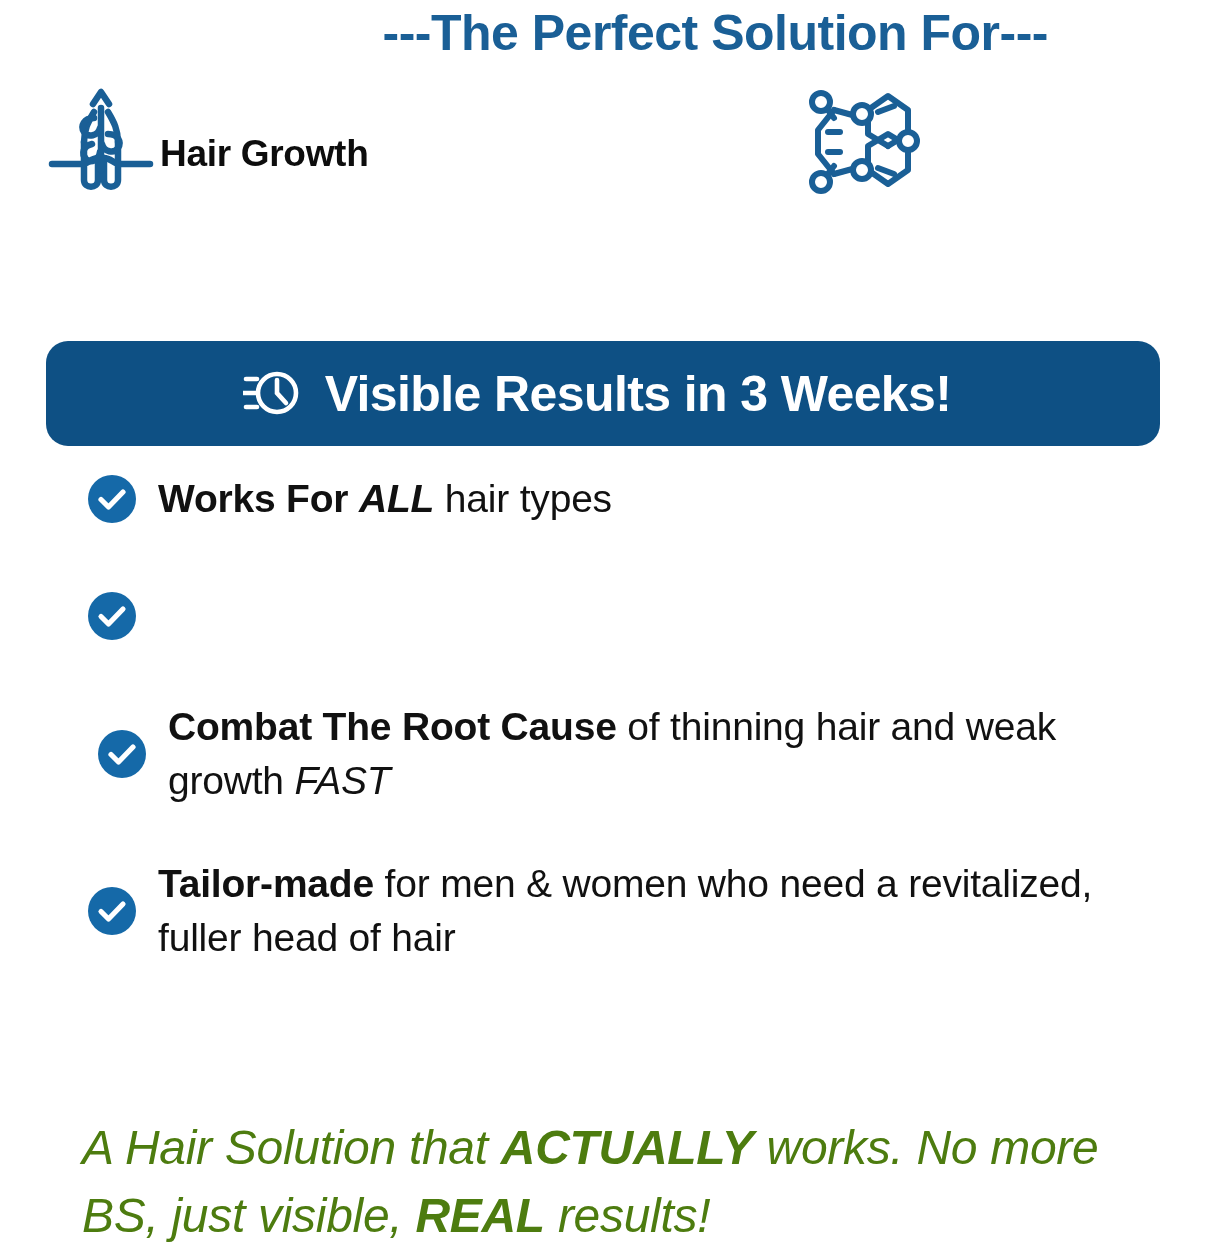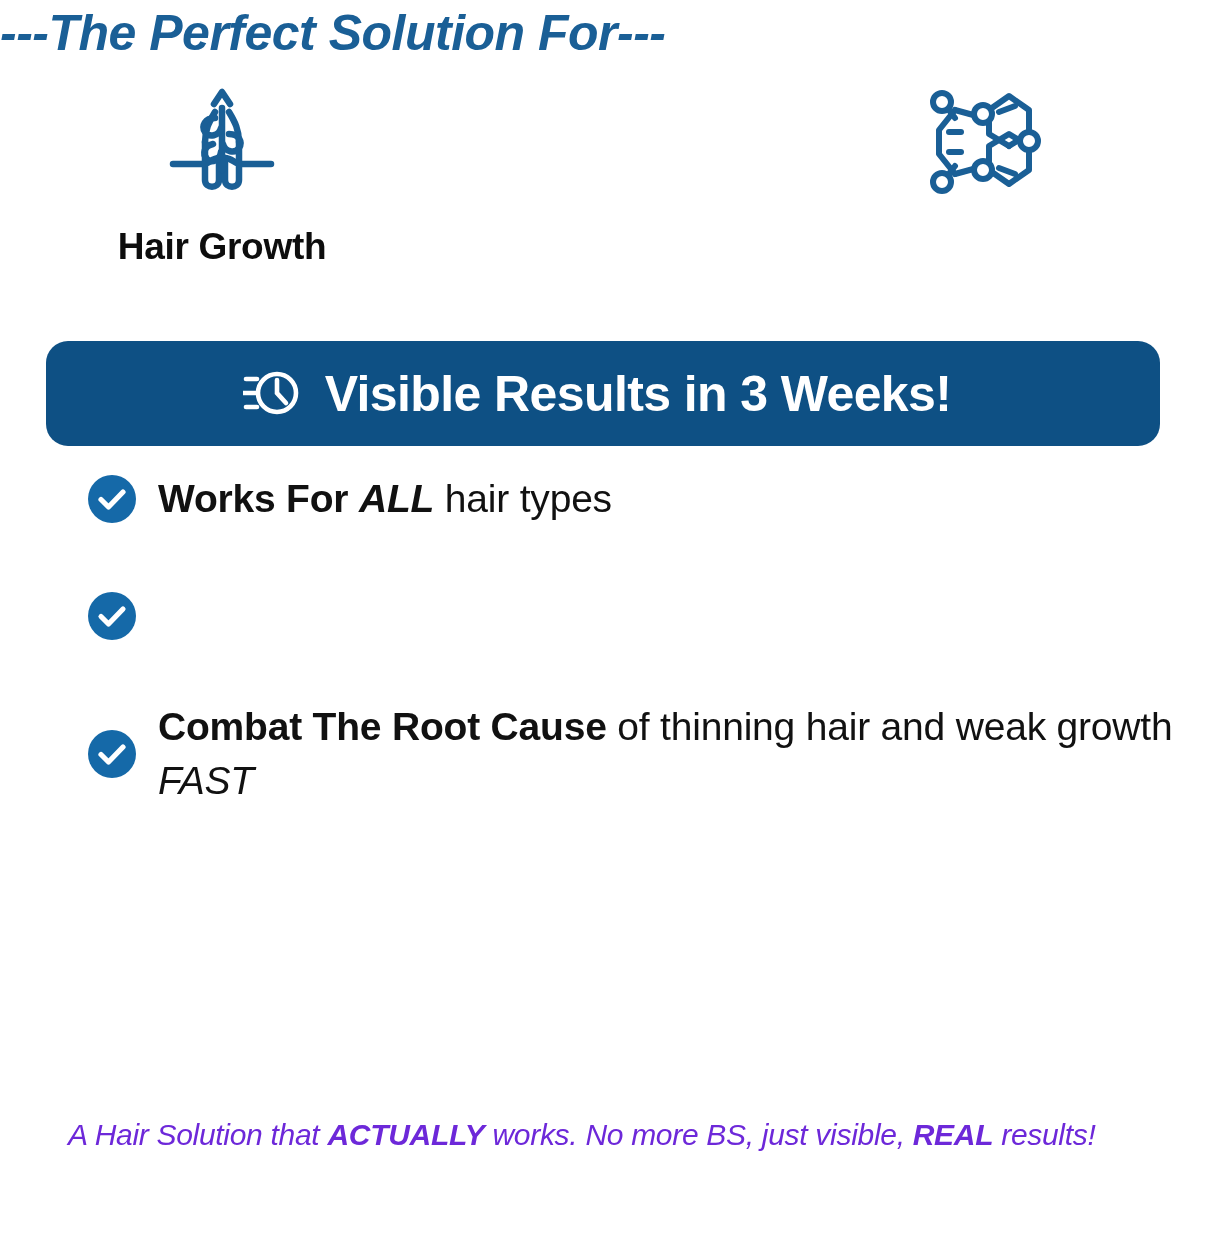--- a/index.html
+++ b/index.html
@@ -23,24 +23,23 @@
     height: 1254px;
     background: #ffffff;
   }
 
   
   .headline {
     position: absolute;
     top: 4px;
     left: 0;
     width: 1048px;
-    text-align: left;
+    text-align: right;
     font-size: 50px;
     font-weight: 700;
-    font-style: italic;
     letter-spacing: -0.5px;
     color: #1A5F96;
     white-space: nowrap;
   }
 
   
   .icon-row {
     position: absolute;
     top: 82px;
     left: 0;
@@ -48,21 +47,21 @@
     height: 200px;
     display: flex;
     align-items: flex-start;
     justify-content: space-between;
     padding: 0 42px;
   }
 
   .icon-cell {
     width: 360px;
     display: flex;
-    flex-direction: column;
+    flex-direction: row;
     align-items: center;
   }
 
   .icon-art {
     height: 118px;
     display: flex;
     align-items: center;
     justify-content: center;
   }
 
@@ -117,21 +116,21 @@
     display: flex;
     align-items: center;
     gap: 22px;
     padding-left: 88px;
     padding-right: 28px;
     min-height: 52px;
   }
 
   .bullet-1 { margin-bottom: 64px; }
   .bullet-2 { margin-bottom: 58px; }
-  .bullet-3 { margin-bottom: 50px; }
+  .bullet-3 { margin-bottom: 50px; margin-left: 10px; }
 
   .check {
     flex: none;
     width: 48px;
     height: 48px;
   }
 
   .bullet-text {
     font-size: 39px;
     line-height: 1.38;
@@ -140,26 +139,26 @@
   }
 
   .bullet-text .b { font-weight: 700; }
   .bullet-text .bi { font-weight: 700; font-style: italic; }
   .bullet-text .i { font-style: italic; }
 
   
   .closing {
     position: absolute;
     top: 1114px;
-    left: 68px;
+    left: 82px;
     width: 1040px;
-    font-size: 30px;
+    font-size: 48px;
     line-height: 1.42;
     font-style: italic;
-    color: #6d28d9;
+    color: #4d7c0f;
     letter-spacing: -0.3px;
   }
 
   .closing .b { font-weight: 700; font-style: italic; }
 </style>
 </head>
 <body>
 
 <div class="page">
 
@@ -265,20 +264,31 @@
         <svg width="48" height="48" viewBox="0 0 48 48">
           <circle cx="24" cy="24" r="24" fill="#1569A8"></circle>
           <path d="M13 24.5 L20.5 32 L35 17" stroke="#ffffff" stroke-width="5.2" stroke-linecap="round" stroke-linejoin="round" fill="none"></path>
         </svg>
       </span>
       <span class="bullet-text">
         <span class="b">Combat The Root Cause</span><span> of thinning hair and weak growth </span><span class="i">FAST</span>
       </span>
     </div>
 
+    <div class="bullet bullet-4">
+      <span class="check">
+        <svg width="48" height="48" viewBox="0 0 48 48">
+          <circle cx="24" cy="24" r="24" fill="#1569A8"></circle>
+          <path d="M13 24.5 L20.5 32 L35 17" stroke="#ffffff" stroke-width="5.2" stroke-linecap="round" stroke-linejoin="round" fill="none"></path>
+        </svg>
+      </span>
+      <span class="bullet-text">
+        <span class="b">Tailor-made</span><span> for men &amp; women who need a revitalized, fuller head of hair</span>
+      </span>
+    </div>
 
   </div>
 
   <div class="closing">
     <span>A Hair Solution that </span><span class="b">ACTUALLY</span><span> works. No more BS, just visible, </span><span class="b">REAL</span><span> results!</span>
   </div>
 
 </div>
 
 </body></html>

